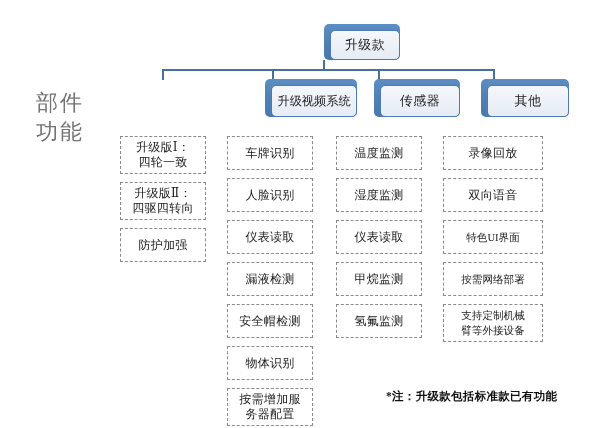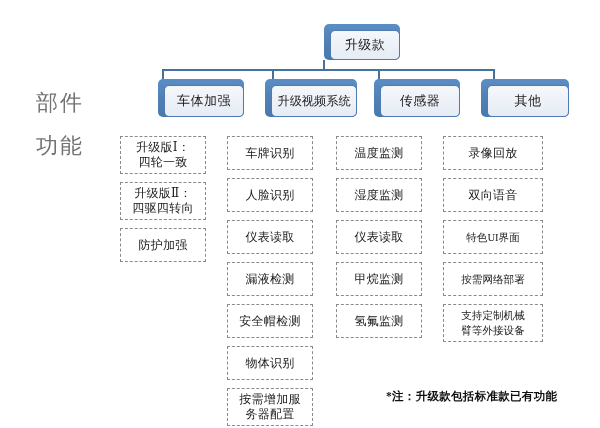--- a/index.html
+++ b/index.html
@@ -21,21 +21,21 @@
 
   
   .row-label {
     position: absolute;
     font-size: 22px;
     color: #737373;
     letter-spacing: 2px;
     white-space: nowrap;
   }
   #label-parts   { left: 36px; top: 88px; }
-  #label-funcs   { left: 36px; top: 131px; text-align: right; }
+  #label-funcs   { left: 36px; top: 117px; text-align: right; }
 
   
   .node {
     position: absolute;
     margin-left: 38px;
   }
   .node .backplate {
     position: absolute;
     left: 0;
     top: 0;
@@ -142,26 +142,20 @@
     </div>
   </div>
 
   <div class="conn conn-v" style="left:323px; top:60px; height:10px;"></div>
   <div class="conn conn-h" style="left:162px; top:69px; width:331px;"></div>
   <div class="conn conn-v" style="left:162px; top:69px; height:11px;"></div>
   <div class="conn conn-v" style="left:272px; top:69px; height:11px;"></div>
   <div class="conn conn-v" style="left:378px; top:69px; height:11px;"></div>
   <div class="conn conn-v" style="left:493px; top:69px; height:11px;"></div>
 
-  <div class="node cat-node" id="node-cat-0">
-    <div class="backplate"></div>
-    <div class="plate">
-      <span>车体加强</span>
-    </div>
-  </div>
   <div class="node cat-node" id="node-cat-2">
     <div class="backplate"></div>
     <div class="plate">
       <span>传感器</span>
     </div>
   </div>
   <div class="node cat-node" id="node-cat-1">
     <div class="backplate"></div>
     <div class="plate">
       <span>升级视频系统</span>

